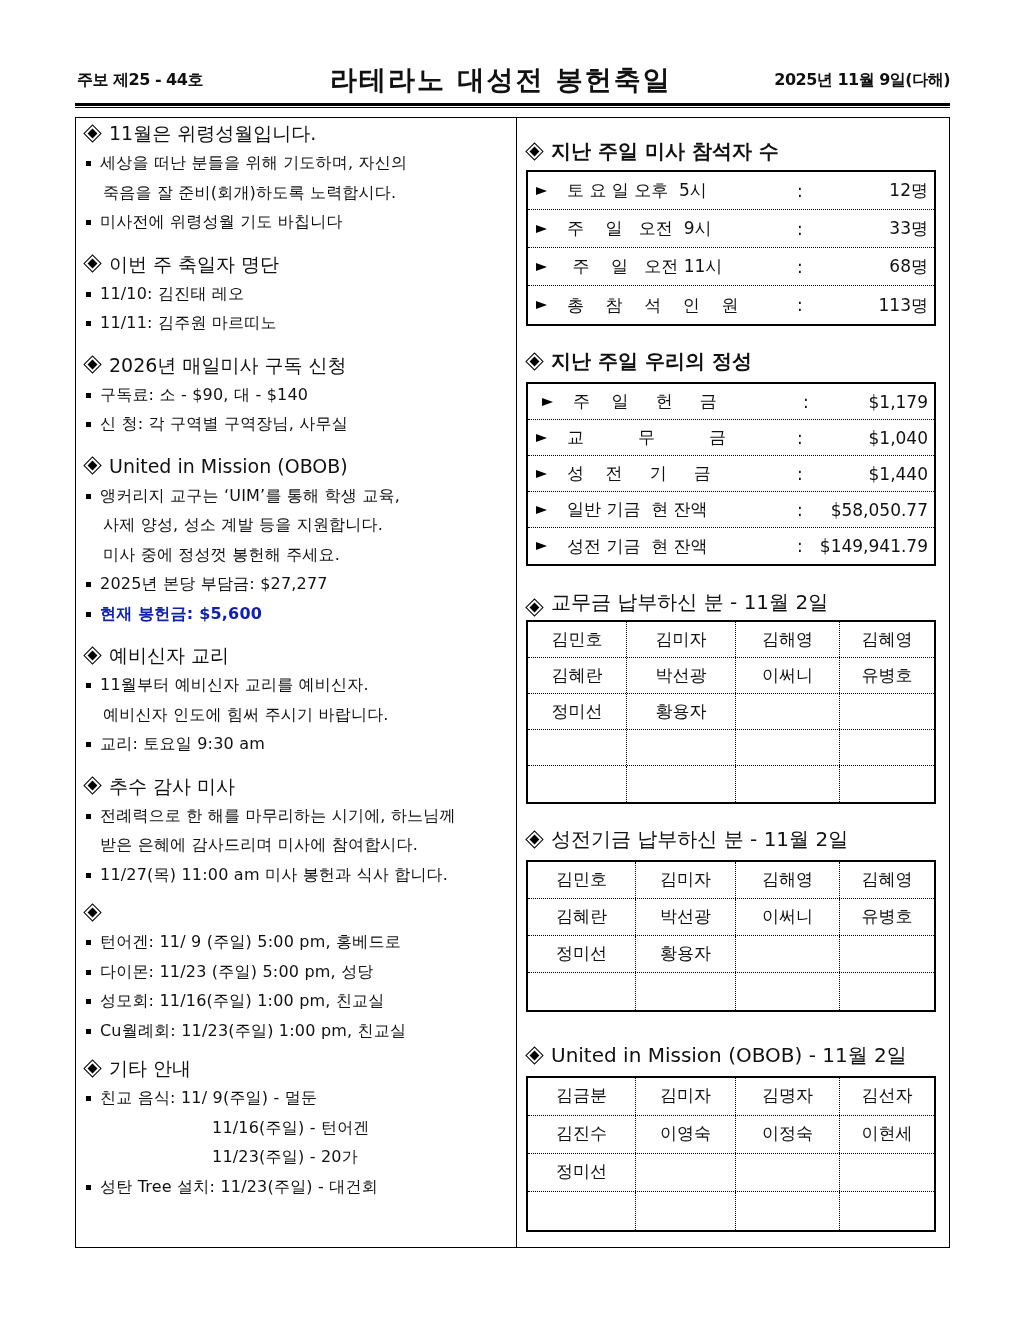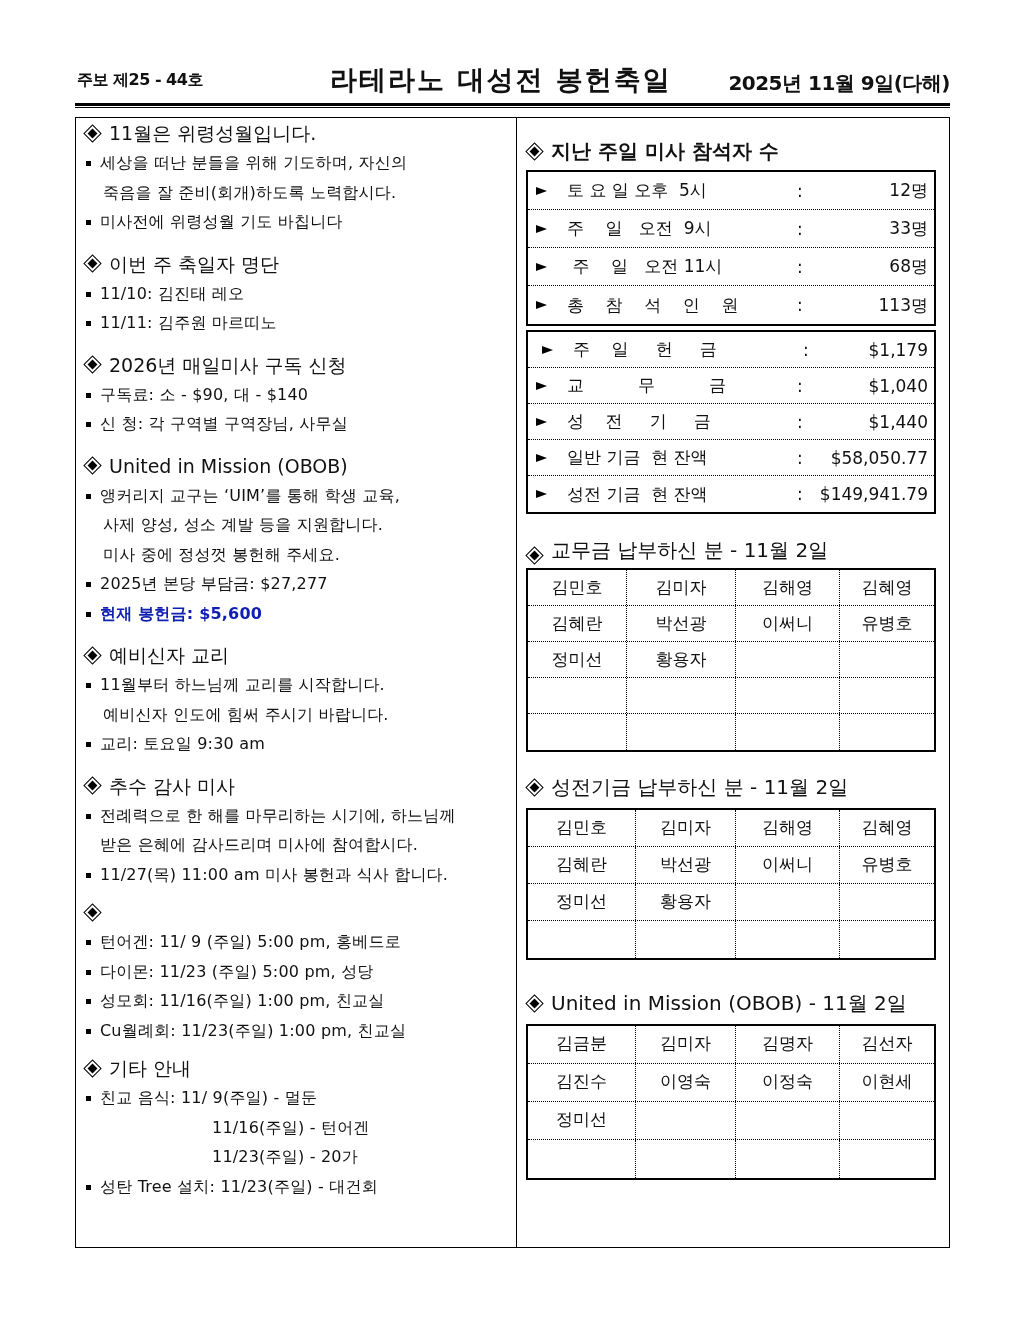--- a/index.html
+++ b/index.html
@@ -2,21 +2,21 @@
 <html><head>
   <meta charset="utf-8">
   <style>
     * { box-sizing: border-box; margin: 0; padding: 0; }
     html, body { width: 1020px; height: 1320px; background: #ffffff; }
     body { font-family: "DejaVu Sans", "Liberation Sans", sans-serif; color: #111; position: relative; overflow: hidden; }
 
     .header { position: absolute; left: 75px; top: 62px; width: 875px; height: 40px; }
     .hdr-left { position: absolute; left: 2px; top: 8px; font-size: 16px; font-weight: bold; letter-spacing: -0.5px; }
     .hdr-title { position: absolute; left: 255px; top: 0px; font-size: 27px; font-weight: bold; letter-spacing: 2px; }
-    .hdr-right { position: absolute; right: 0px; top: 8px; font-size: 20px; font-weight: bold; letter-spacing: -0.5px; }
+    .hdr-right { position: absolute; right: 0px; top: 8px; font-size: 16px; font-weight: bold; letter-spacing: -0.5px; }
     .hdr-rule { position: absolute; left: 75px; top: 103px; width: 875px; height: 5px; border-top: 3px solid #000; border-bottom: 1px solid #000; }
 
     .frame { position: absolute; left: 75px; top: 117px; width: 875px; height: 1131px; border: 1.5px solid #000; }
     .divider { position: absolute; left: 440px; top: 0; width: 1px; height: 100%; background: #000; }
 
     .left { position: absolute; left: 8px; top: 0; width: 425px; }
     .sec { margin-bottom: 0; }
     .sec-title { font-size: 19px; height: 30px; line-height: 30px; display: flex; align-items: center; white-space: nowrap; }
     .sec-title.bold { font-weight: normal; }
     .diamond { display: inline-block; width: 17px; height: 17px; position: relative; margin-right: 8px; flex-shrink: 0; }
@@ -99,21 +99,21 @@
       <div class="cont">미사 중에 정성껏 봉헌해 주세요.</div>
       <div class="item"><span class="bullet"></span><span>2025년 본당 부담금: $27,277</span></div>
       <div class="item"><span class="bullet"></span><span class="blue">현재 봉헌금: $5,600</span></div>
     </div>
 
     <div class="sec" style="margin-top:12px;">
       <div class="sec-title bold">
           <span class="diamond"></span>
           <span>예비신자 교리</span>
         </div>
-      <div class="item"><span class="bullet"></span><span>11월부터 하느님께 교리를 시작합니다.</span></div>
+      <div class="item"><span class="bullet"></span><span>11월부터 예비신자 교리를 예비신자.</span></div>
       <div class="cont">예비신자 인도에 힘써 주시기 바랍니다.</div>
       <div class="item"><span class="bullet"></span><span>교리: 토요일 9:30 am</span></div>
     </div>
 
     <div class="sec" style="margin-top:12px;">
       <div class="sec-title bold">
           <span class="diamond"></span>
           <span>추수 감사 미사</span>
         </div>
       <div class="item"><span class="bullet"></span><span>전례력으로 한 해를 마무리하는 시기에, 하느님께</span></div>
@@ -169,20 +169,24 @@
           <span class="row-value">68명</span>
         </div>
       <div class="row">
           <span class="arrow"></span>
           <span class="row-label">총    참    석    인    원</span>
           <span class="row-colon">:</span>
           <span class="row-value">113명</span>
         </div>
     </div>
 
+    <div style="margin-top:18px;" class="rsec-title">
+        <span class="diamond"></span>
+        <span>지난 주일 우리의 정성</span>
+      </div>
     <div class="box" style="margin-top:4px;">
       <div class="row" style="height:36px;padding-left:6px;">
           <span class="arrow"></span>
           <span class="row-label">주    일     헌     금</span>
           <span class="row-colon">:</span>
           <span class="row-value">$1,179</span>
         </div>
       <div class="row" style="height:36px;">
           <span class="arrow"></span>
           <span class="row-label">교          무          금</span>

